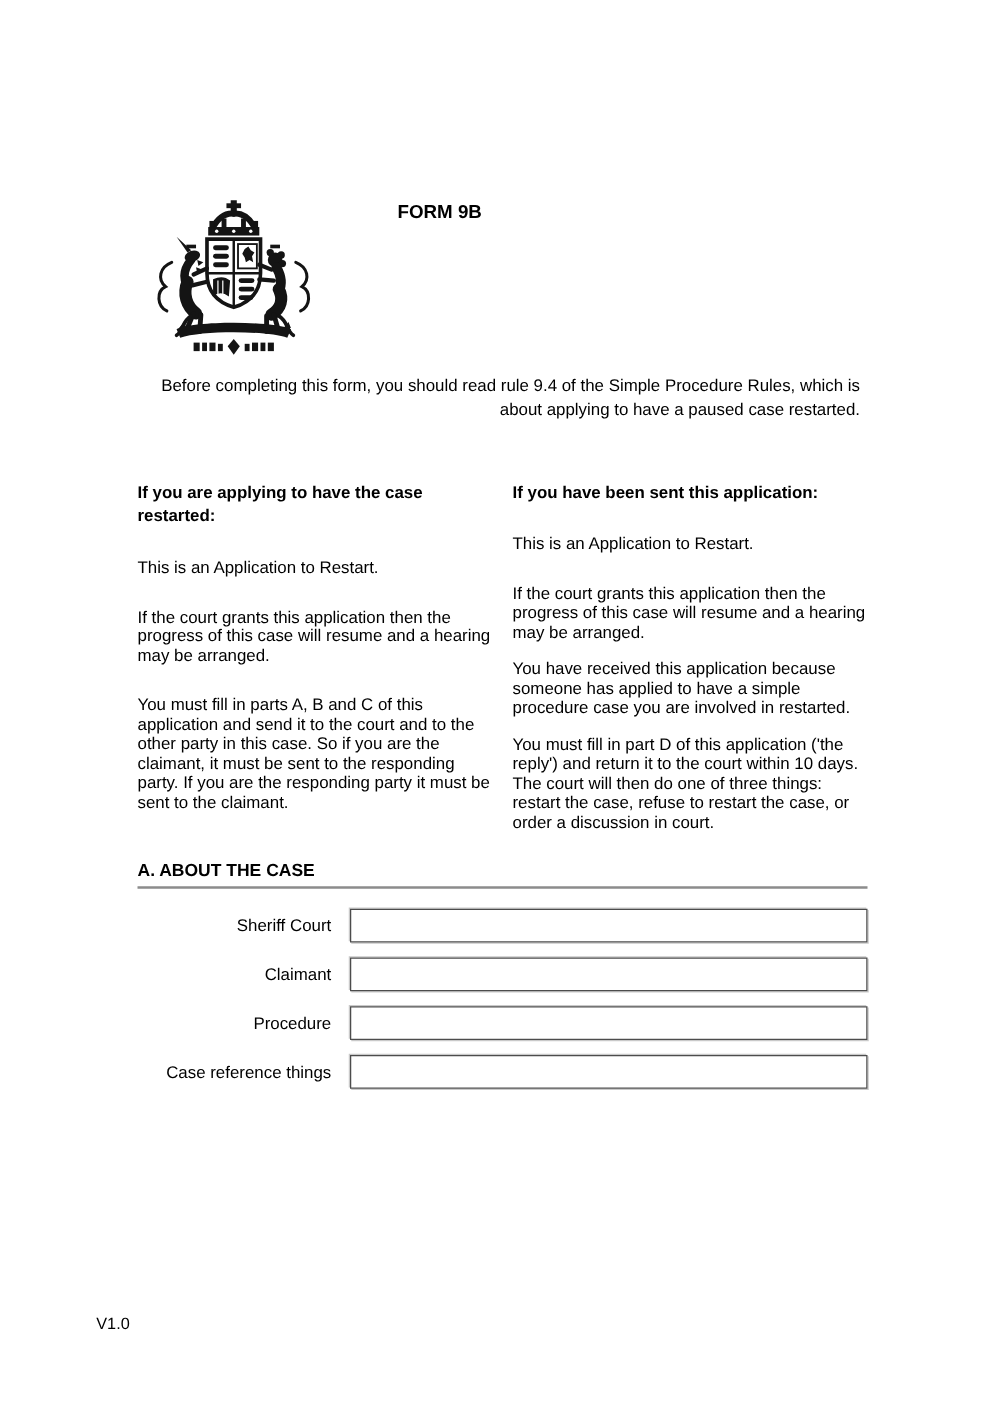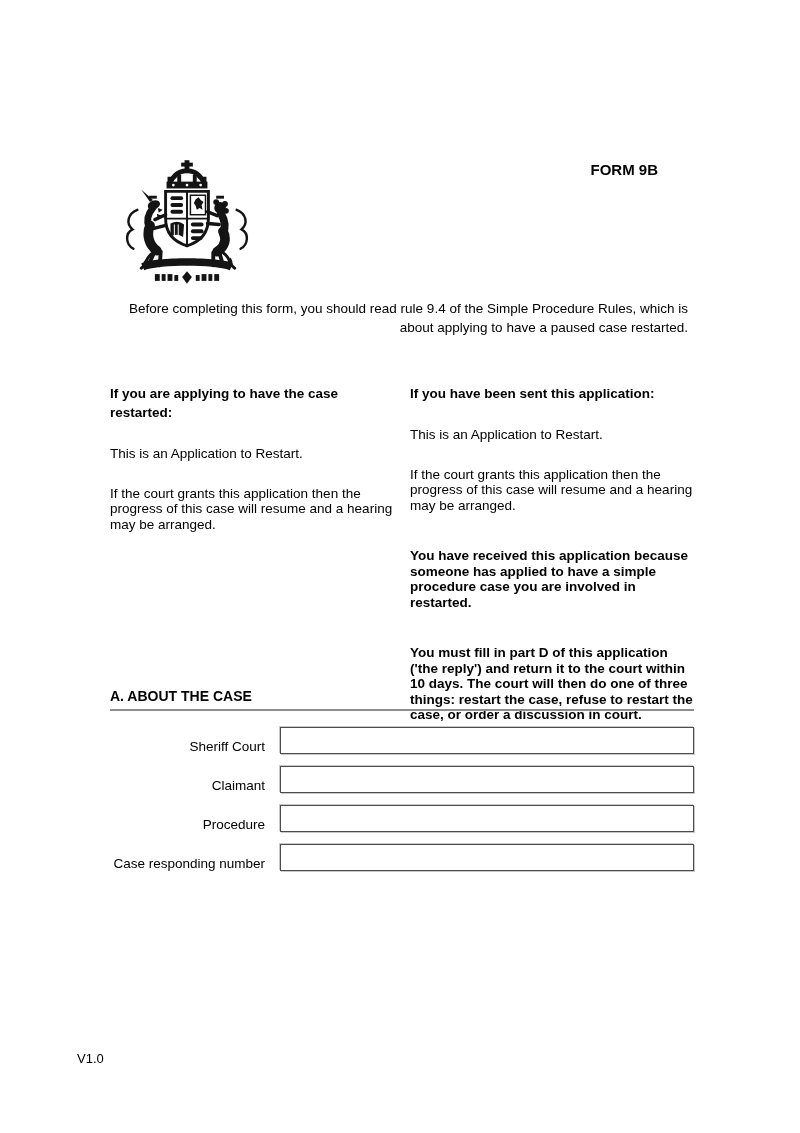--- a/index.html
+++ b/index.html
@@ -22,21 +22,21 @@
     position: absolute;
     left: 114px; top: 159px;
     width: 146px; height: 127px;
   }
   .header-block {
     position: absolute;
     left: 318px; top: 161px;
     width: 340px;
   }
   .form-number {
-    text-align: right;
+    text-align: left;
     font-weight: bold;
     font-size: 15px;
     line-height: 17px;
   }
   .page-title {
     font-weight: bold;
     font-size: 29px;
     line-height: 41px;
     margin-top: 5px;
     letter-spacing: 0;
@@ -61,41 +61,41 @@
     gap: 15px;
   }
   .col { width: 285px; font-size: 13.5px; line-height: 15.5px; }
   .col-heading {
     font-weight: bold;
     font-size: 13.5px;
     line-height: 19px;
   }
   .col p { margin-top: 24px; }
   .col p.gap-lg { margin-top: 24px; }
-  .col p.gap-md { margin-top: 35px; font-weight: bold; }
+  .col p.gap-md { margin-top: 14px; }
 
   
   .section-a {
     position: absolute;
     left: 110px; top: 688px;
     width: 584px;
   }
   .section-heading {
     font-weight: bold;
     font-size: 14px;
     line-height: 16px;
   }
   .section-rule {
     border: none;
     border-top: 2.5px solid #8c8c8c;
     margin-top: 5px;
   }
   .field-row {
     display: flex;
-    align-items: flex-end;
+    align-items: center;
     margin-top: 12px;
   }
   .field-row.first { margin-top: 16px; }
   .field-label {
     width: 155px;
     text-align: right;
     font-size: 13.5px;
     padding-right: 0;
     flex: none;
   }
@@ -213,20 +213,21 @@
     <div class="form-number">FORM 9B</div>
   </div>
 
   <p class="intro">Before completing this form, you should read rule 9.4 of the Simple Procedure Rules, which is about applying to have a paused case restarted.</p>
 
   <div class="columns">
     <div class="col">
       <div class="col-heading">If you are applying to have the case restarted:</div>
       <p>This is an Application to Restart.</p>
       <p>If the court grants this application then the progress of this case will resume and a hearing may be arranged.</p>
+      <p class="gap-lg">You must fill in parts A, B and C of this application and send it to the court and to the other party in this case. So if you are the claimant, it must be sent to the responding party. If you are the responding party it must be sent to the claimant.</p>
     </div>
     <div class="col">
       <div class="col-heading">If you have been sent this application:</div>
       <p>This is an Application to Restart.</p>
       <p>If the court grants this application then the progress of this case will resume and a hearing may be arranged.</p>
       <p class="gap-md">You have received this application because someone has applied to have a simple procedure case you are involved in restarted.</p>
       <p class="gap-md">You must fill in part D of this application ('the reply') and return it to the court within 10 days. The court will then do one of three things: restart the case, refuse to restart the case, or order a discussion in court.</p>
     </div>
   </div>
 
@@ -240,20 +241,20 @@
     </div>
     <div class="field-row">
       <div class="field-label">Claimant</div>
       <input class="field-input" type="text" value="" style="">
     </div>
     <div class="field-row">
       <div class="field-label">Procedure</div>
       <input class="field-input" type="text" value="" style="">
     </div>
     <div class="field-row">
-      <div class="field-label">Case responding number</div>
+      <div class="field-label">Case reference things</div>
       <input class="field-input" type="text" value="" style="">
     </div>
   </div>
 
   <div class="version">V1.0</div>
 
 </div>
 
 </body></html>

